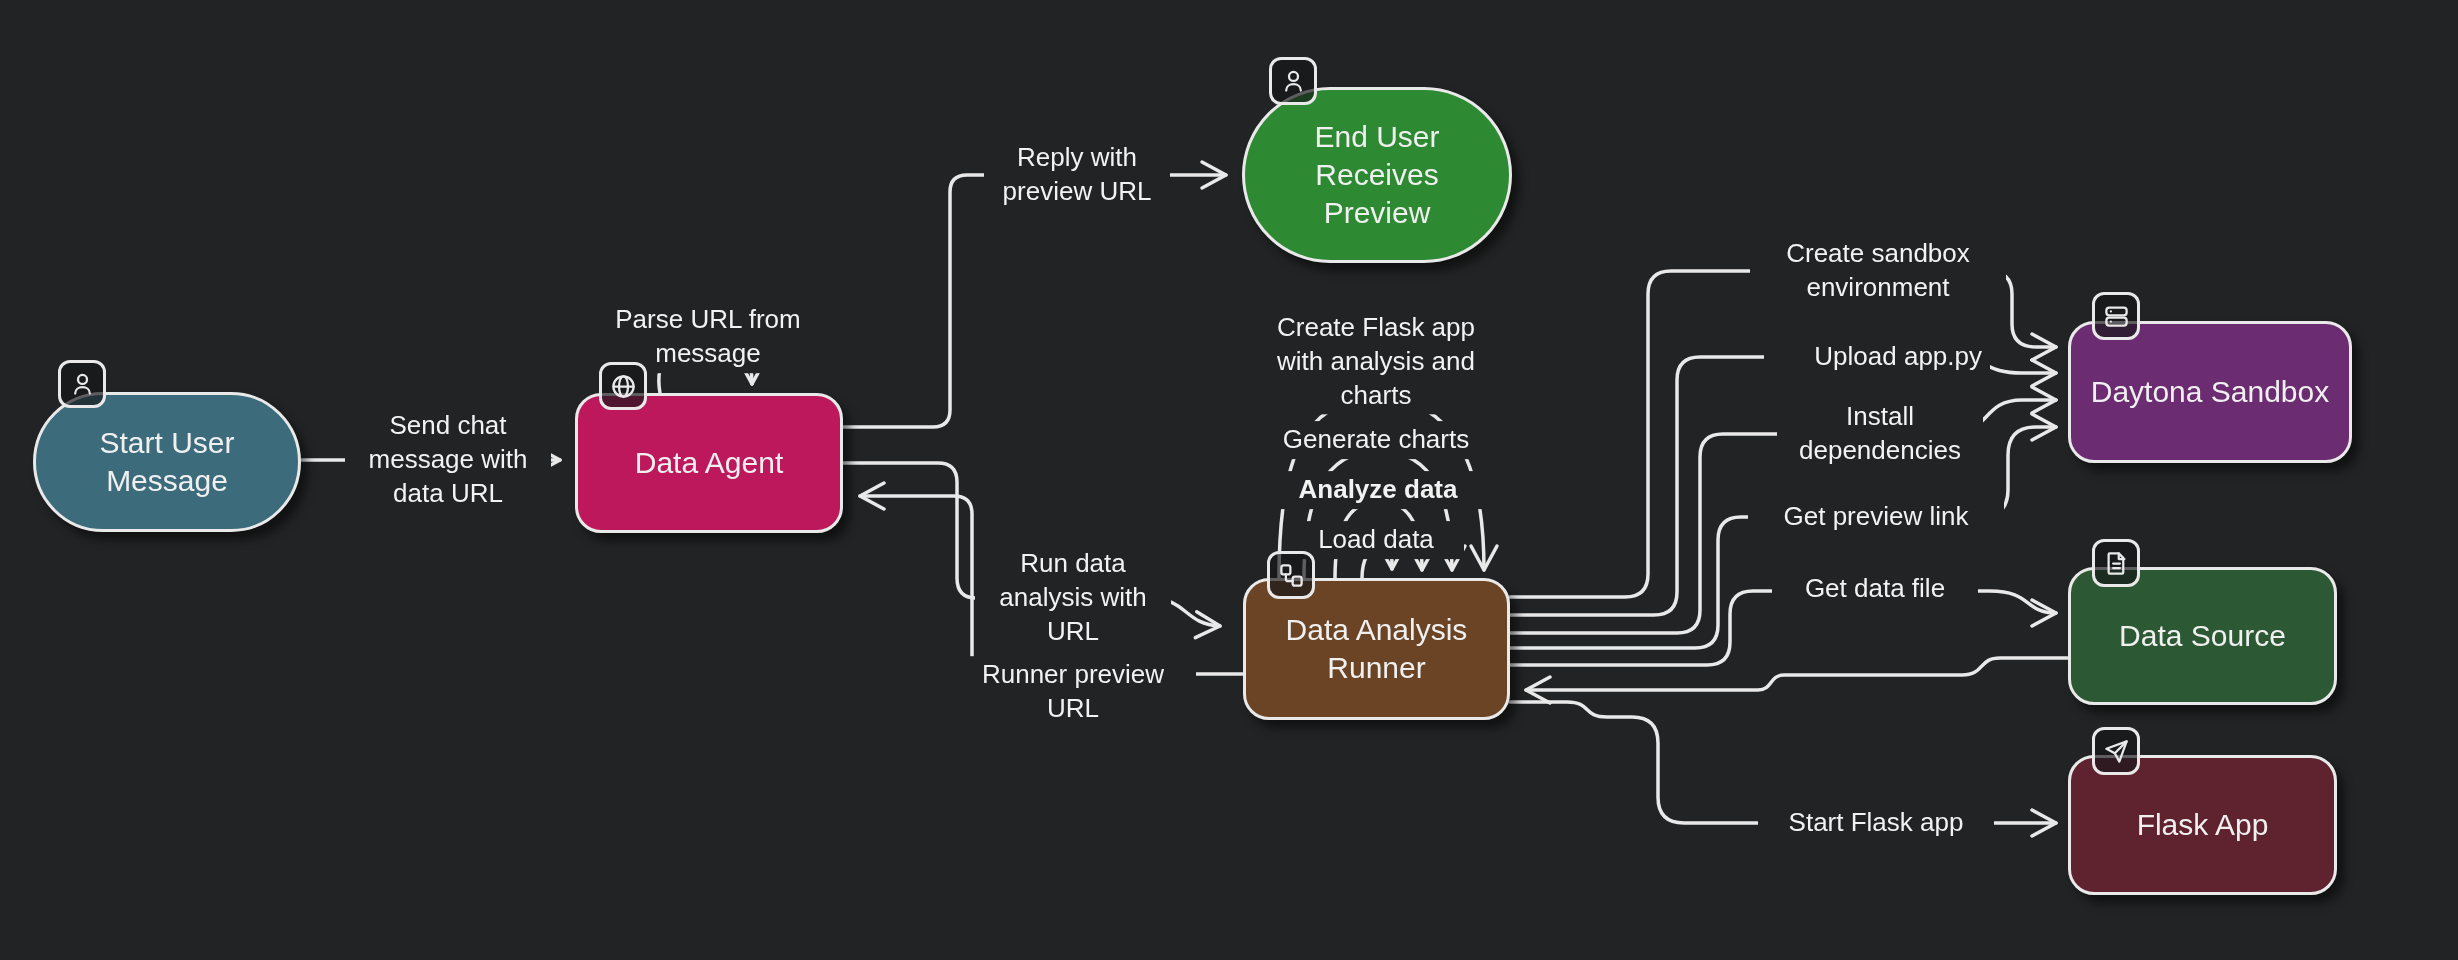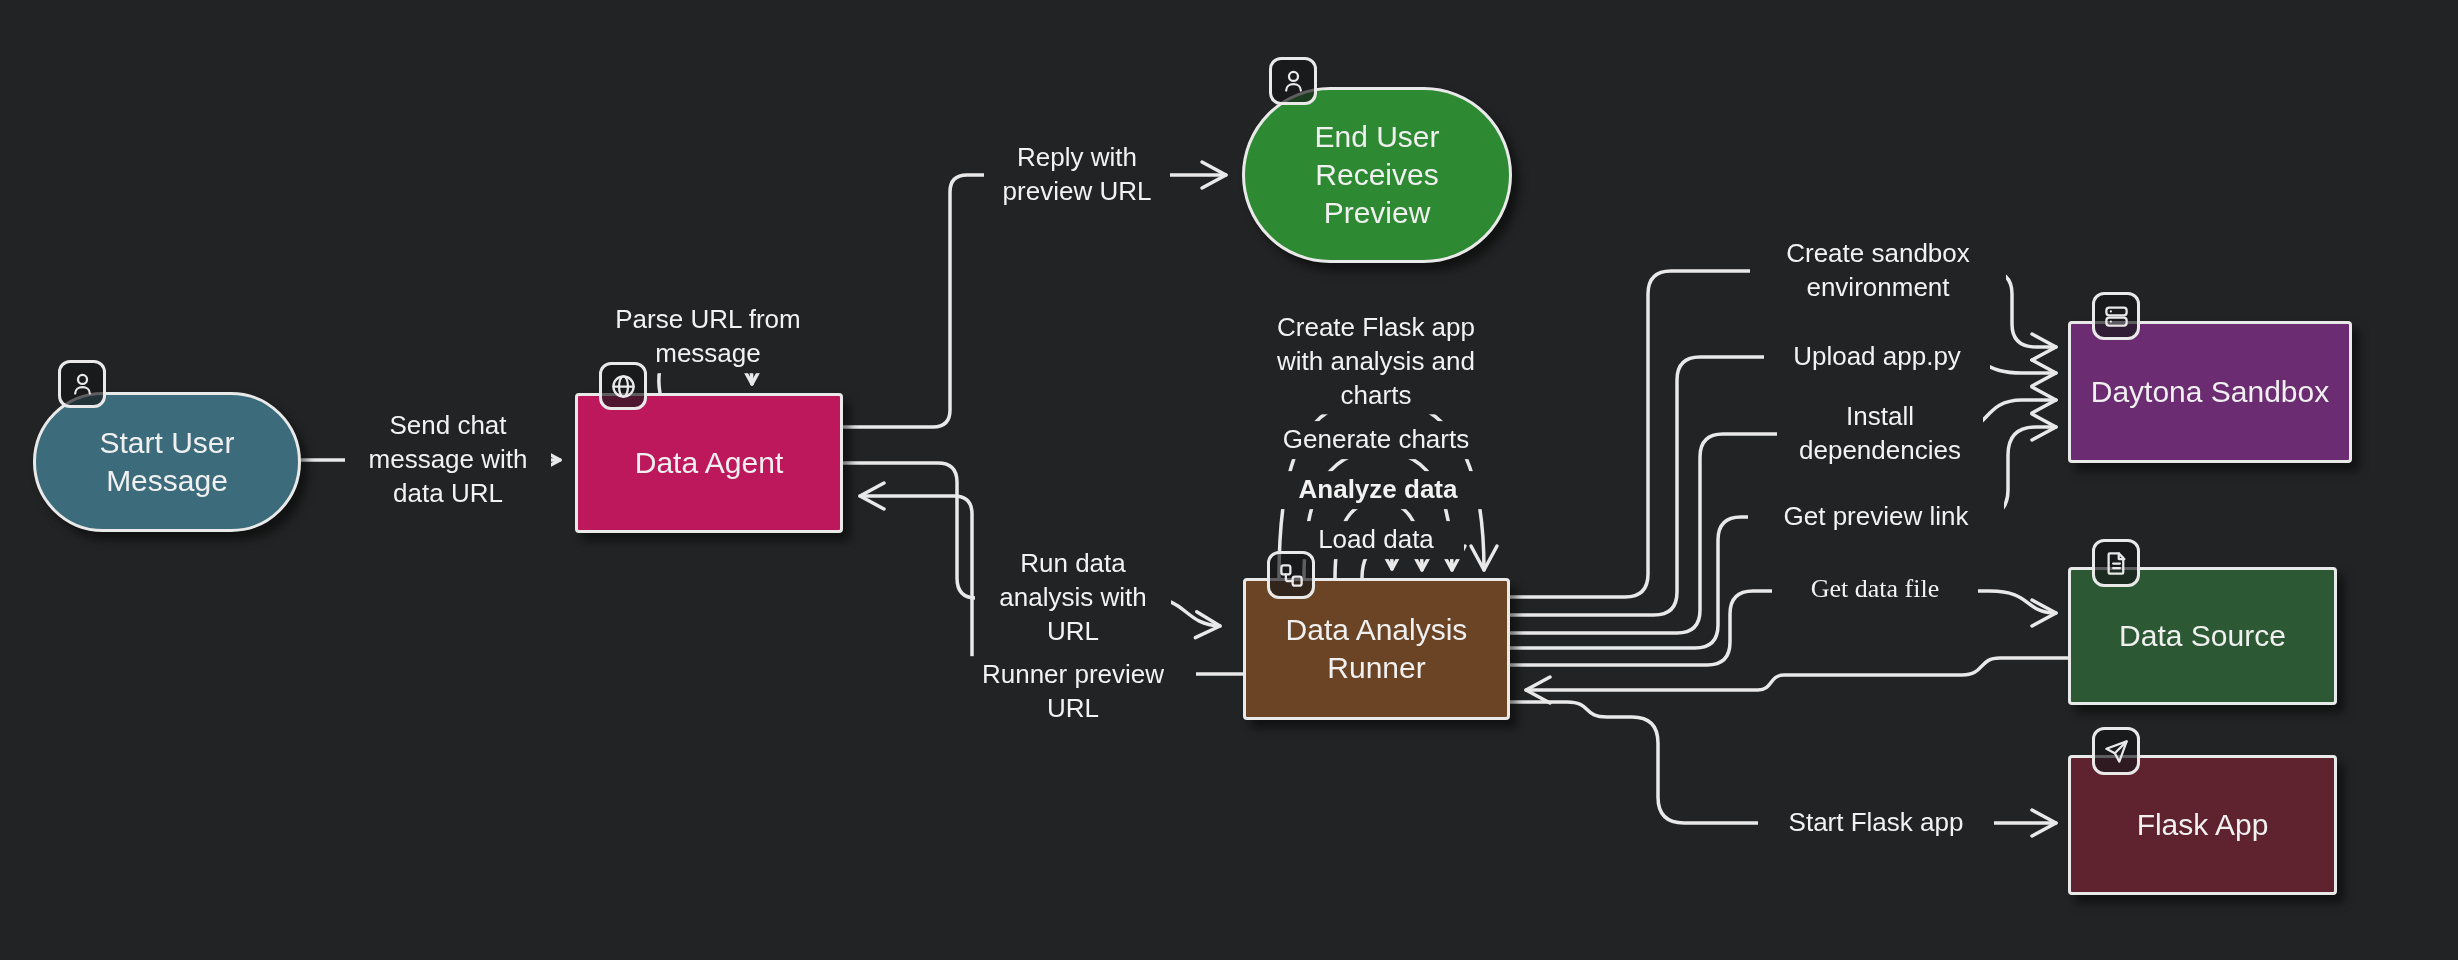--- a/index.html
+++ b/index.html
@@ -7,21 +7,21 @@
     width:2458px;height:960px;
     background:#222324;
     font-family:"Liberation Sans","DejaVu Sans",sans-serif;
     overflow:hidden;
   }
   #canvas{position:relative;width:2458px;height:960px;}
   svg.edges{position:absolute;left:0;top:0;z-index:1;}
   svg.edges path{fill:none;stroke:#e9e9e9;stroke-width:3.5;stroke-linecap:round;stroke-linejoin:round;}
   .node{
     position:absolute;z-index:2;
-    border:3px solid #e9e9e9;border-radius:4px;
+    border:3px solid #e9e9e9;border-radius:26px;
     display:flex;align-items:center;justify-content:center;
     color:#f0f0f0;font-size:30px;line-height:1.27;text-align:center;
     box-shadow:7px 8px 10px rgba(0,0,0,0.5);
     box-sizing:border-box;
   }
   .node.stadium{border-radius:999px;}
   .badge{
     position:absolute;z-index:4;width:48px;height:48px;box-sizing:border-box;
     border:3px solid #e9e9e9;border-radius:12px;
     background:rgba(22,22,24,0.66);
@@ -147,19 +147,19 @@
   <div class="elabel" style="left:448px;top:460px;width:190px;">Send chat message with data URL</div>
   <div class="elabel" style="left:708px;top:337px;width:220px;">Parse URL from message</div>
   <div class="elabel" style="left:1077px;top:175px;width:170px;">Reply with preview URL</div>
   <div class="elabel" style="left:1073px;top:598px;width:180px;">Run data analysis with URL</div>
   <div class="elabel" style="left:1073px;top:692px;width:230px;">Runner preview URL</div>
   <div class="elabel" style="left:1376px;top:362px;width:250px;">Create Flask app with analysis and charts</div>
   <div class="elabel" style="left:1376px;top:440px;width:250px;">Generate charts</div>
   <div class="elabel" style="left:1378px;top:490px;width:200px;font-weight:bold;">Analyze data</div>
   <div class="elabel" style="left:1376px;top:540px;width:160px;">Load data</div>
   <div class="elabel" style="left:1878px;top:271px;width:240px;">Create sandbox environment</div>
-  <div class="elabel" style="left:1877px;top:357px;width:210px;">Upload app.py</div>
+  <div class="elabel" style="left:1877px;top:357px;width:210px;text-align:right;">Upload app.py</div>
   <div class="elabel" style="left:1880px;top:434px;width:190px;">Install dependencies</div>
   <div class="elabel" style="left:1876px;top:517px;width:240px;">Get preview link</div>
-  <div class="elabel" style="left:1875px;top:589px;width:190px;font-family:Liberation Serif, serif;">Get data file</div>
+  <div class="elabel" style="left:1875px;top:589px;width:190px;">Get data file</div>
   <div class="elabel" style="left:1876px;top:823px;width:220px;">Start Flask app</div>
 
 </div>
 
 </body></html>

